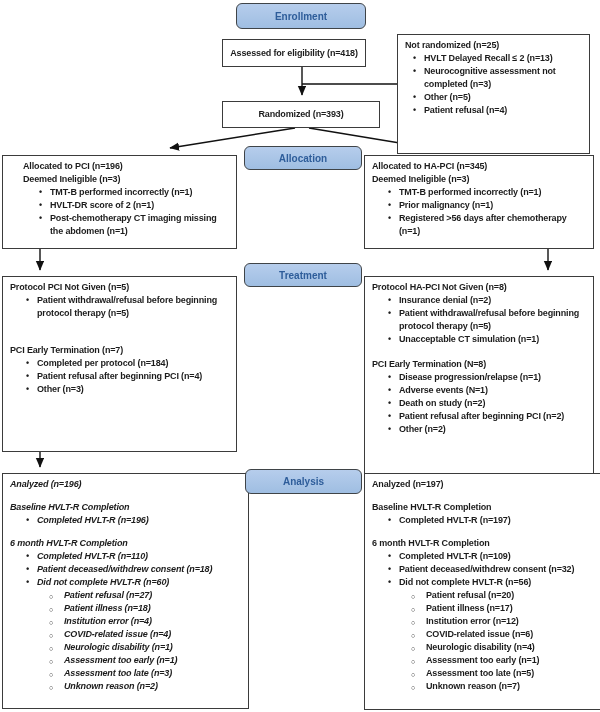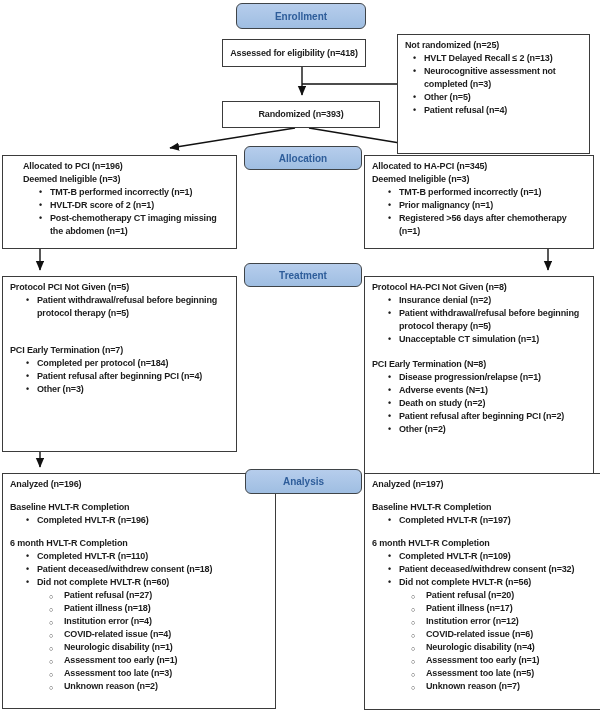--- a/index.html
+++ b/index.html
@@ -46,21 +46,21 @@
   #badge-alloc{left:244px;top:146px;width:116px;height:22px;}
   #badge-treat{left:244px;top:263px;width:116px;height:22px;}
   #badge-anal{left:245px;top:469px;width:115px;height:23px;}
   #box-assessed{left:222px;top:39px;width:144px;height:28px;}
   #box-notrand{left:397px;top:34px;width:193px;height:120px;}
   #box-randomized{left:222px;top:101px;width:158px;height:27px;}
   #box-alloc-l{left:2px;top:155px;width:235px;height:94px;padding-left:20px;}
   #box-alloc-r{left:364px;top:155px;width:230px;height:94px;}
   #box-treat-l{left:2px;top:276px;width:235px;height:176px;}
   #box-treat-r{left:364px;top:276px;width:230px;height:228px;}
-  #box-anal-l{left:2px;top:473px;width:274px;height:236px;}
+  #box-anal-l{left:2px;top:473px;width:247px;height:236px;font-style:italic;}
   #box-anal-r{left:364px;top:473px;width:275px;height:237px;}
 </style>
 </head>
 <body>
 
 <div id="canvas">
 
   <svg class="connectors" width="600" height="712" aria-hidden="true">
     <defs>
       <marker id="ah" markerWidth="8" markerHeight="7" refX="6.5" refY="3" orient="auto">

